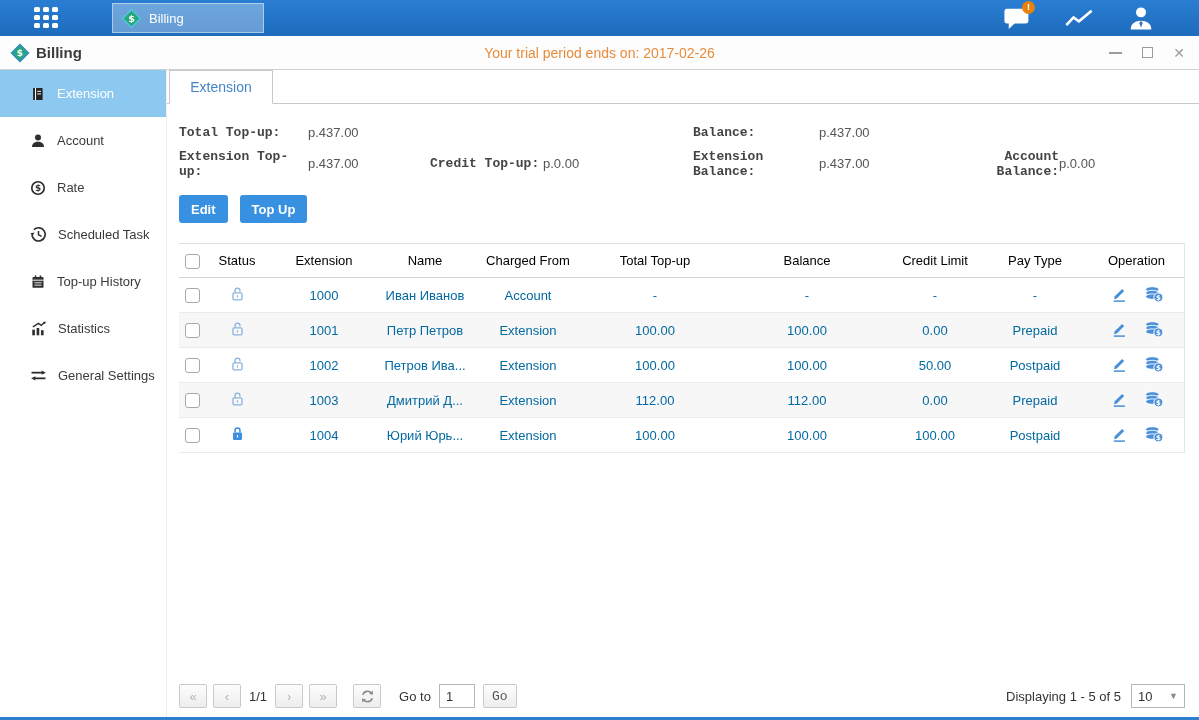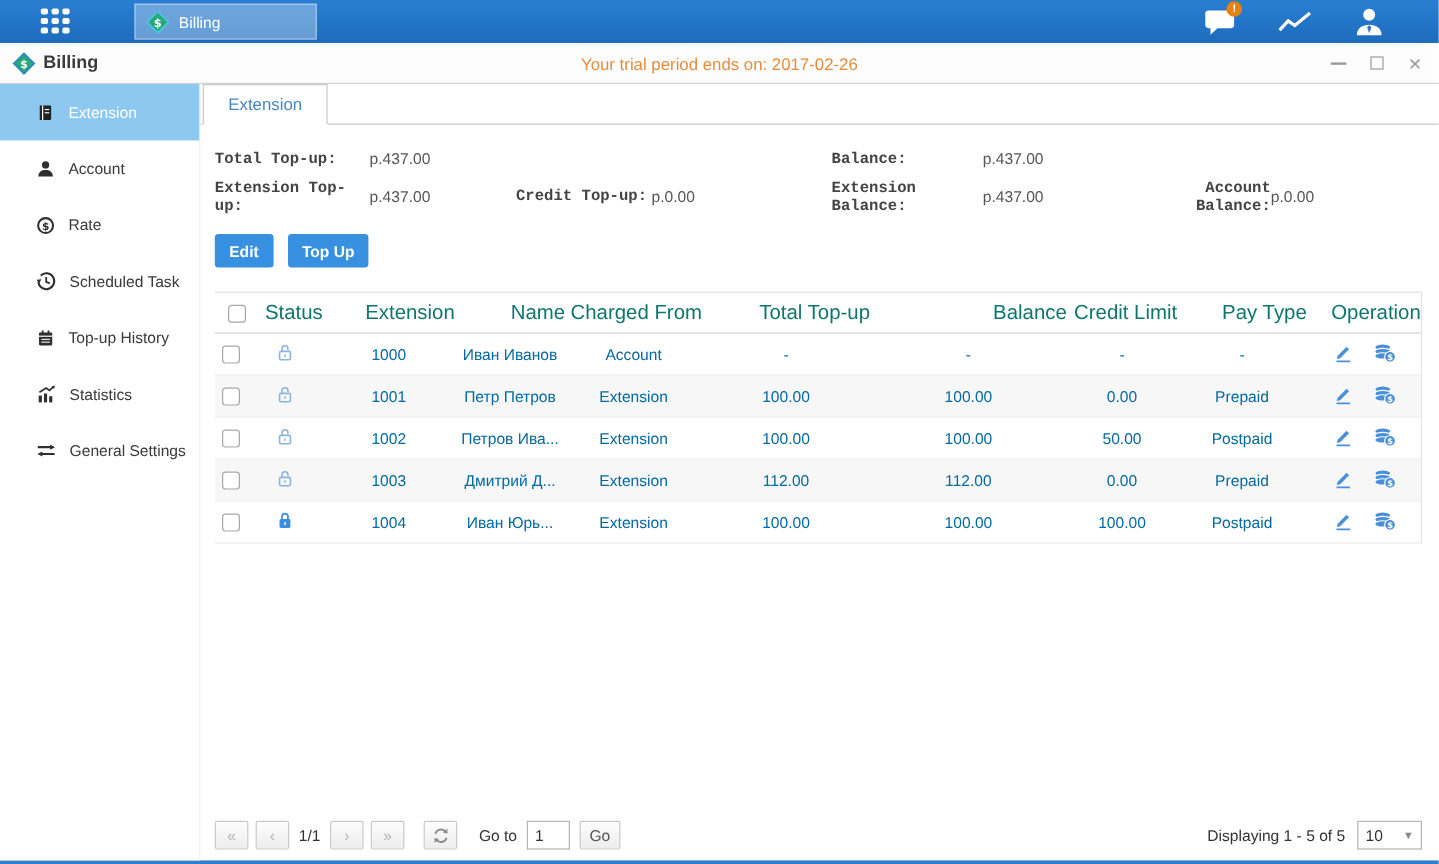--- a/index.html
+++ b/index.html
@@ -68,21 +68,21 @@
   
   .btn-row { margin-top:16px; display:flex; gap:12px; }
   .btn { height:28px; padding:0 12px; background:#3790e0; border:none; border-radius:3px;
     color:#fff; font-size:13px; font-weight:600; cursor:pointer;
     font-family:"Liberation Sans","DejaVu Sans",sans-serif; }
 
   
   .grid-wrap { margin-top:20px; border-right:1px solid #e4e4e4; }
   table { width:100%; border-collapse:collapse; table-layout:fixed; }
   thead tr { height:34px; border-top:1px solid #e0e0e0; border-bottom:1px solid #d5d5d5; }
-  th { font-weight:normal; color:#0f766e; font-size:17px; text-align:right; }
+  th { font-weight:normal; color:#000000; font-size:13px; text-align:center; }
   tbody tr { height:35px; border-bottom:1px solid #ebebeb; }
   tbody tr.alt { background:#f7f7f7; }
   td { text-align:center; font-size:13px; color:#0369a1; overflow:hidden; white-space:nowrap; }
   .cb { display:inline-block; width:15px; height:15px; border:1px solid #a8a8a8;
     border-radius:3px; background:#fff; vertical-align:middle; cursor:pointer; }
   .op-icons { display:inline-flex; gap:16px; align-items:center; }
   .op-icons span { cursor:pointer; display:inline-flex; }
 
   
   .footer { position:absolute; left:12px; right:14px; bottom:8px; height:26px;
@@ -90,21 +90,21 @@
   .pgbtn { width:28px; height:24px; border:1px solid #c9c9c9; background:linear-gradient(#fdfdfd,#ededed);
     color:#b3b3b3; font-size:13px; margin-right:6px; cursor:pointer; border-radius:2px;
     display:inline-flex; align-items:center; justify-content:center;
     font-family:"Liberation Sans","DejaVu Sans",sans-serif; }
   .page-ind { color:#333; font-size:13px; margin:0 8px 0 2px; }
   .goto-label { color:#333; font-size:13px; margin:0 8px 0 12px; }
   .goto-input { width:36px; height:24px; border:1px solid #b5b5b5; font-size:13px;
     padding-left:6px; color:#333; font-family:"Liberation Sans","DejaVu Sans",sans-serif; }
   .go-btn { margin-left:8px; width:34px; height:24px; border:1px solid #c9c9c9;
     background:linear-gradient(#fdfdfd,#ededed); color:#555; font-size:13px; cursor:pointer;
-    border-radius:2px; font-family:Liberation Sans, sans-serif; }
+    border-radius:2px; font-family:Liberation Mono, monospace; }
   .display-info { margin-left:auto; display:flex; align-items:center; gap:10px;
     font-size:13px; color:#333; }
   .page-size { width:54px; height:24px; border:1px solid #b5b5b5; background:#fff;
     display:flex; align-items:center; padding:0 6px; cursor:pointer; }
   .page-size .num { flex:1; }
   .page-size .tri { color:#8a8a8a; font-size:9px; }
 
   .bottom-strip { height:3px; background:#2e7fd0; }
 </style>
 </head>
@@ -440,21 +440,21 @@
                     </span></td>
                 </tr>
                 <tr>
                   <td><span class="cb"></span></td>
                   <td><svg width="17" height="17" viewBox="0 0 18 18">
                       <rect x="4.2" y="8" width="9.6" height="7.8" rx="1.3" fill="#3d8edc"></rect>
                       <path d="M6.4 8 V5.8 a2.6 2.6 0 0 1 5.2 0 V8" fill="none" stroke="#3d8edc" stroke-width="1.6"></path>
                       <line x1="9" y1="10.6" x2="9" y2="13.2" stroke="#fff" stroke-width="1.3"></line>
                     </svg></td>
                   <td>1004</td>
-                  <td>Иван Юрь...</td>
+                  <td>Юрий Юрь...</td>
                   <td>Extension</td>
                   <td>100.00</td>
                   <td>100.00</td>
                   <td>100.00</td>
                   <td>Postpaid</td>
                   <td><span class="op-icons">
                       <span>
                         <svg width="18" height="18" viewBox="0 0 19 19">
                           <path d="M5 12 L12.8 4.2 L15 6.4 L7.2 14.2 L4.2 15 Z" fill="#4a90d9"></path>
                           <line x1="4" y1="17" x2="15.8" y2="17" stroke="#4a90d9" stroke-width="1.6"></line>

